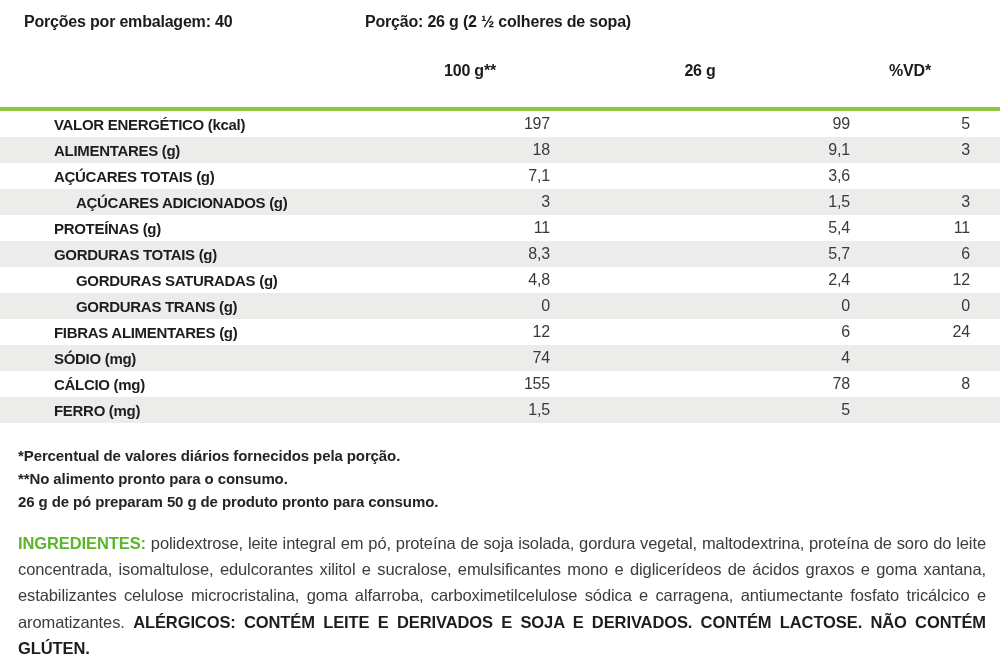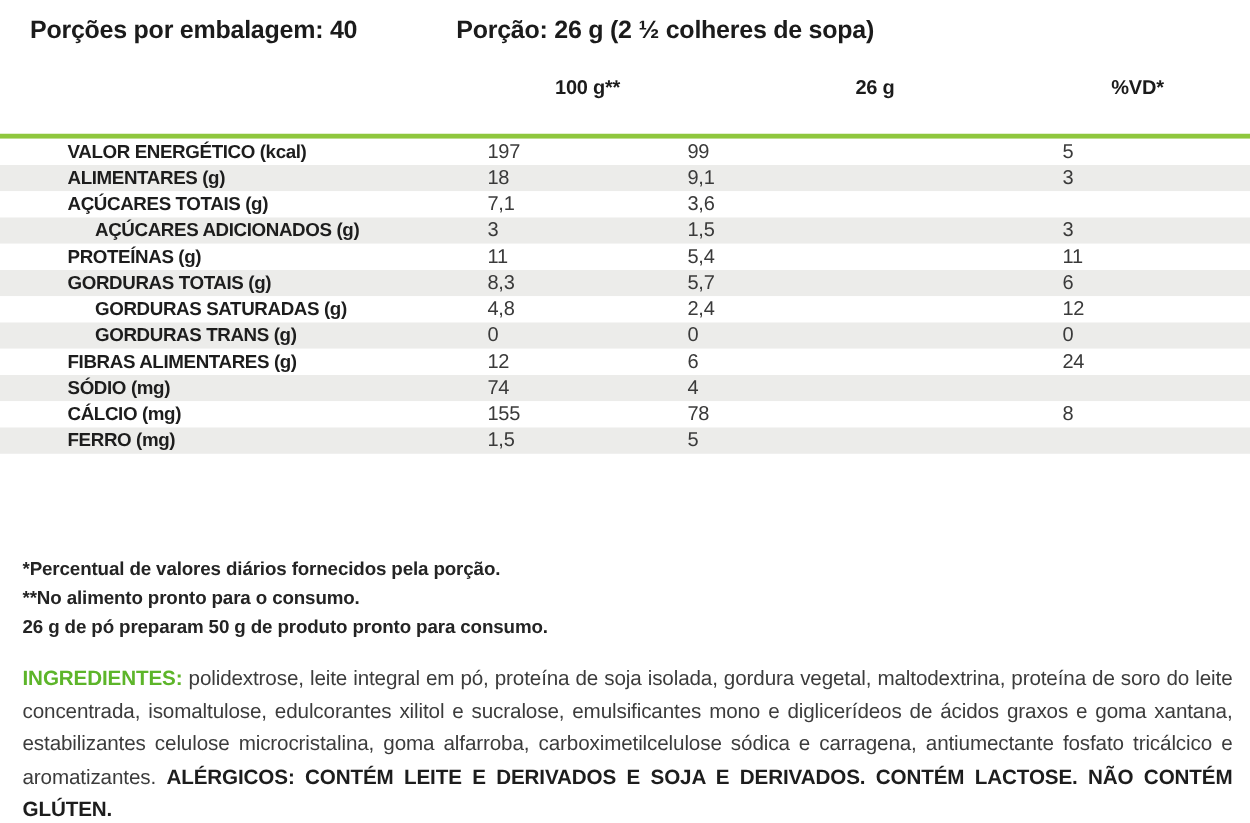--- a/index.html
+++ b/index.html
@@ -6,21 +6,21 @@
   .page{
     position:relative;
     width:1000px;height:658px;
     background:#ffffff;
     font-family:"Liberation Sans","DejaVu Sans",sans-serif;
     color:#1e1e1e;
     overflow:hidden;
   }
   .top-info span{
     position:absolute;top:13px;
-    font-size:20px;font-weight:bold;letter-spacing:-0.2px;color:#1b1b1b;
+    font-size:16px;font-weight:bold;letter-spacing:-0.2px;color:#1b1b1b;
     white-space:nowrap;
   }
   .servings{left:24px;}
   .portion{left:365px;}
 
   .col-headers span{
     position:absolute;top:62px;
     font-size:16px;font-weight:bold;letter-spacing:-0.2px;color:#1b1b1b;
     text-align:center;
   }
@@ -31,33 +31,33 @@
   .green-rule{
     position:absolute;left:0;top:107px;width:1000px;height:4px;
     background:#8fc73e;
   }
 
   .table{position:absolute;left:0;top:111px;width:1000px;}
   .t-row{
     display:grid;
     grid-template-columns:390px 160px 300px 120px;
     padding-right:30px;
-    height:21px;
+    height:26px;
     align-items:center;
     background:#ffffff;
   }
   .t-row.alt{background:#ececea;}
   .t-label{
     font-size:15px;font-weight:bold;letter-spacing:-0.3px;color:#1d1d1d;
     padding-left:54px;white-space:nowrap;
   }
   .t-label.indent-1{}
   .t-label.indent-2{padding-left:76px;}
   .t-val{
-    font-size:16px;color:#3a3a3a;text-align:left;letter-spacing:-0.2px;
+    font-size:16px;color:#3a3a3a;text-align:right;letter-spacing:-0.2px;
   }
 
   .footnotes{position:absolute;left:18px;top:444px;font-weight:bold;}
   .footnotes div{
     font-size:15px;line-height:23px;color:#242424;letter-spacing:-0.1px;
     white-space:nowrap;
   }
 
   .ingredients{
     position:absolute;left:18px;top:530px;width:968px;margin:0;

